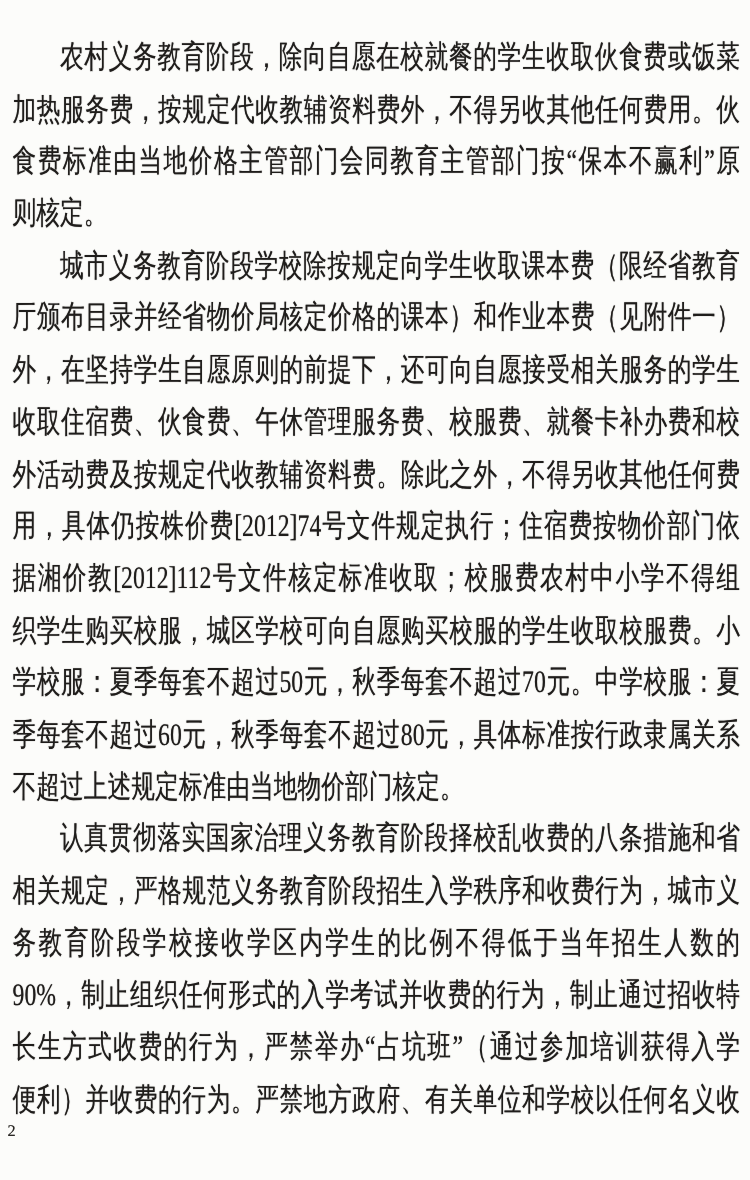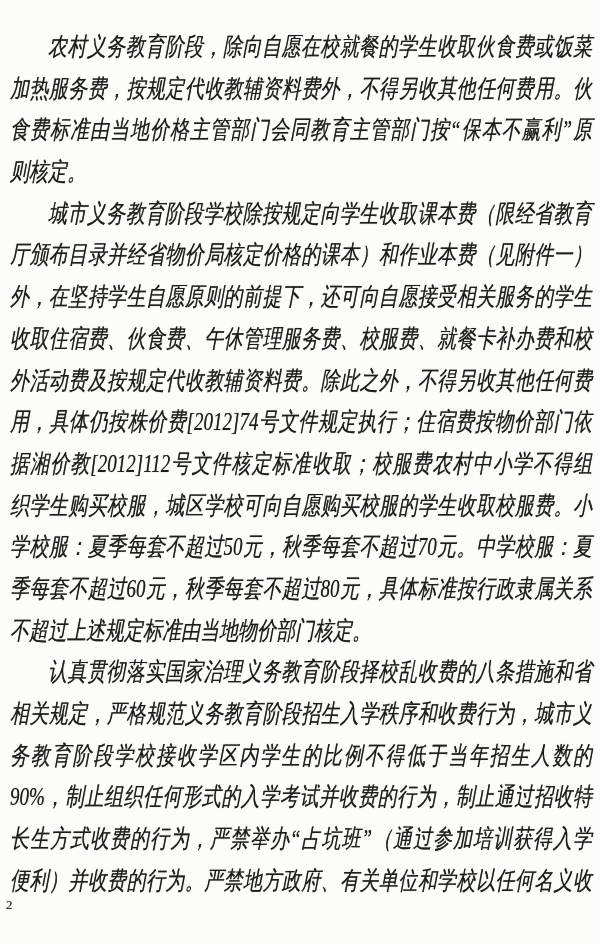--- a/index.html
+++ b/index.html
@@ -12,21 +12,20 @@
     position: relative;
     width: 600px; height: 944px;
     background: #fcfcfa;
     color: #1f1d1b;
     overflow: hidden;
   }
   .textblock {
     position: absolute;
     top: 26px; left: 10px;
     width: 582px;
-    font-style: italic;
   }
   .line {
     width: 582px;
     height: 41.7px;
     line-height: 41.7px;
     font-size: 19px;
     text-align: justify;
     text-align-last: justify;
     transform: scaleY(1.32);
     transform-origin: 50% 50%;

